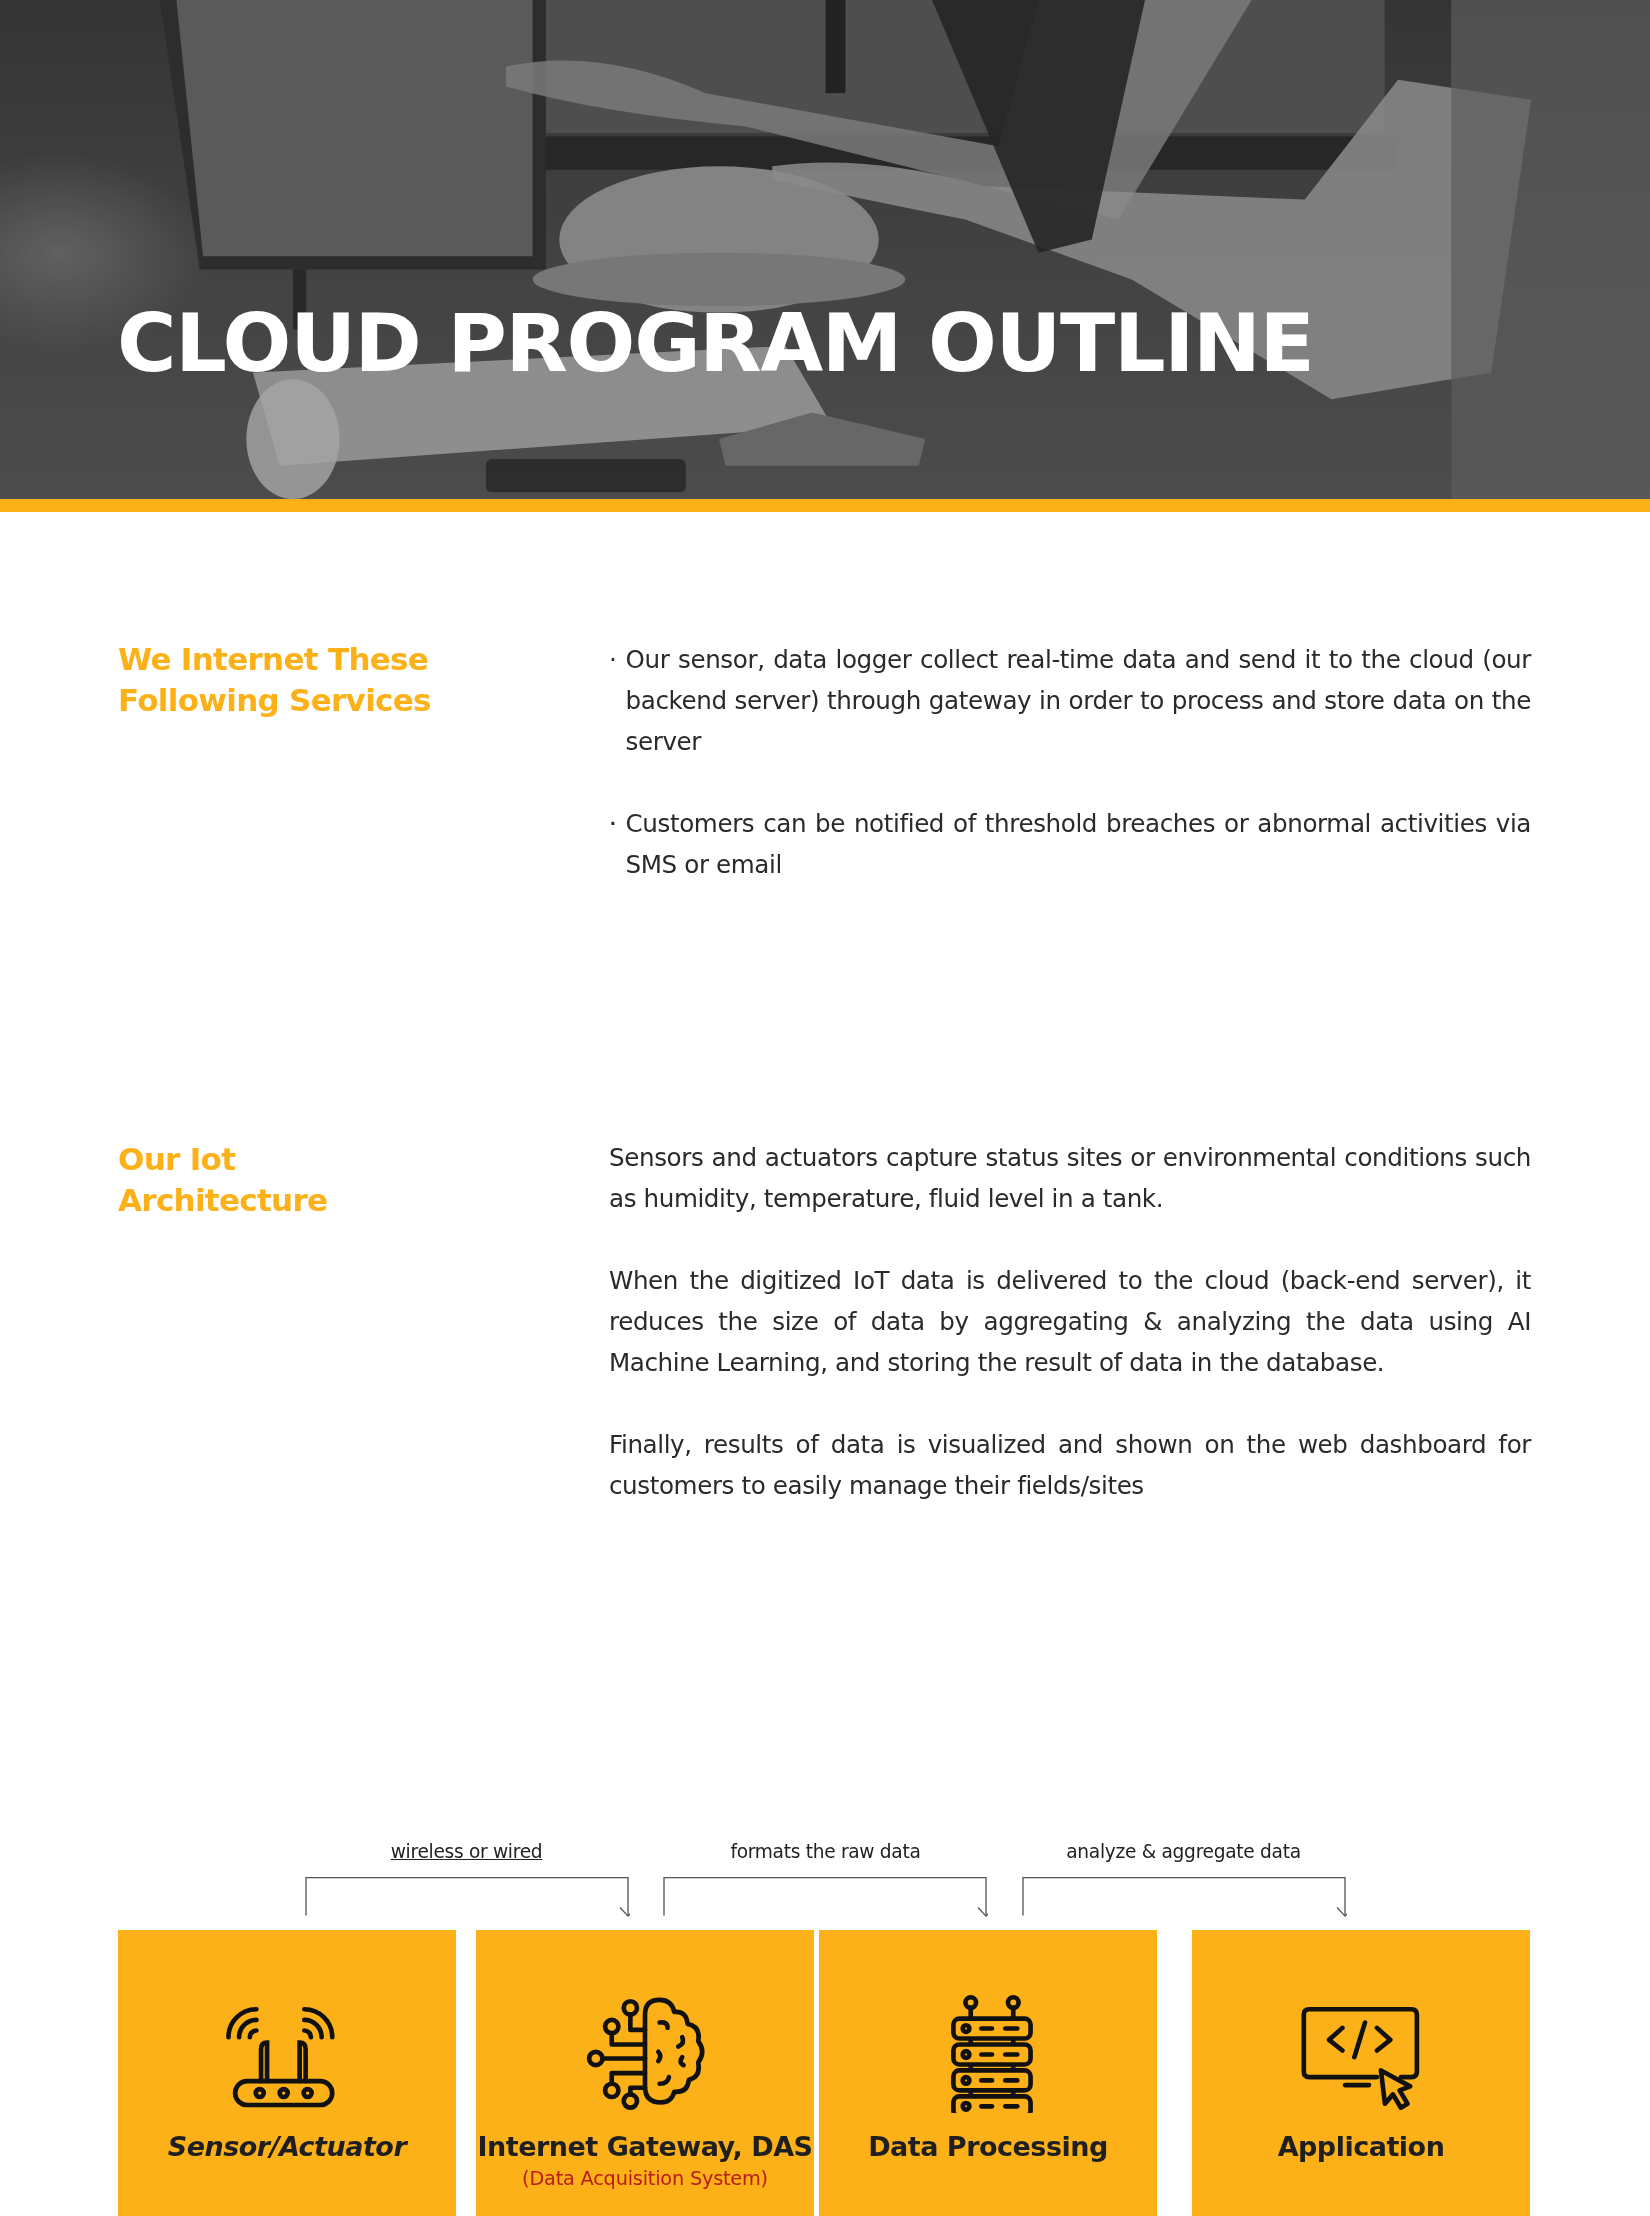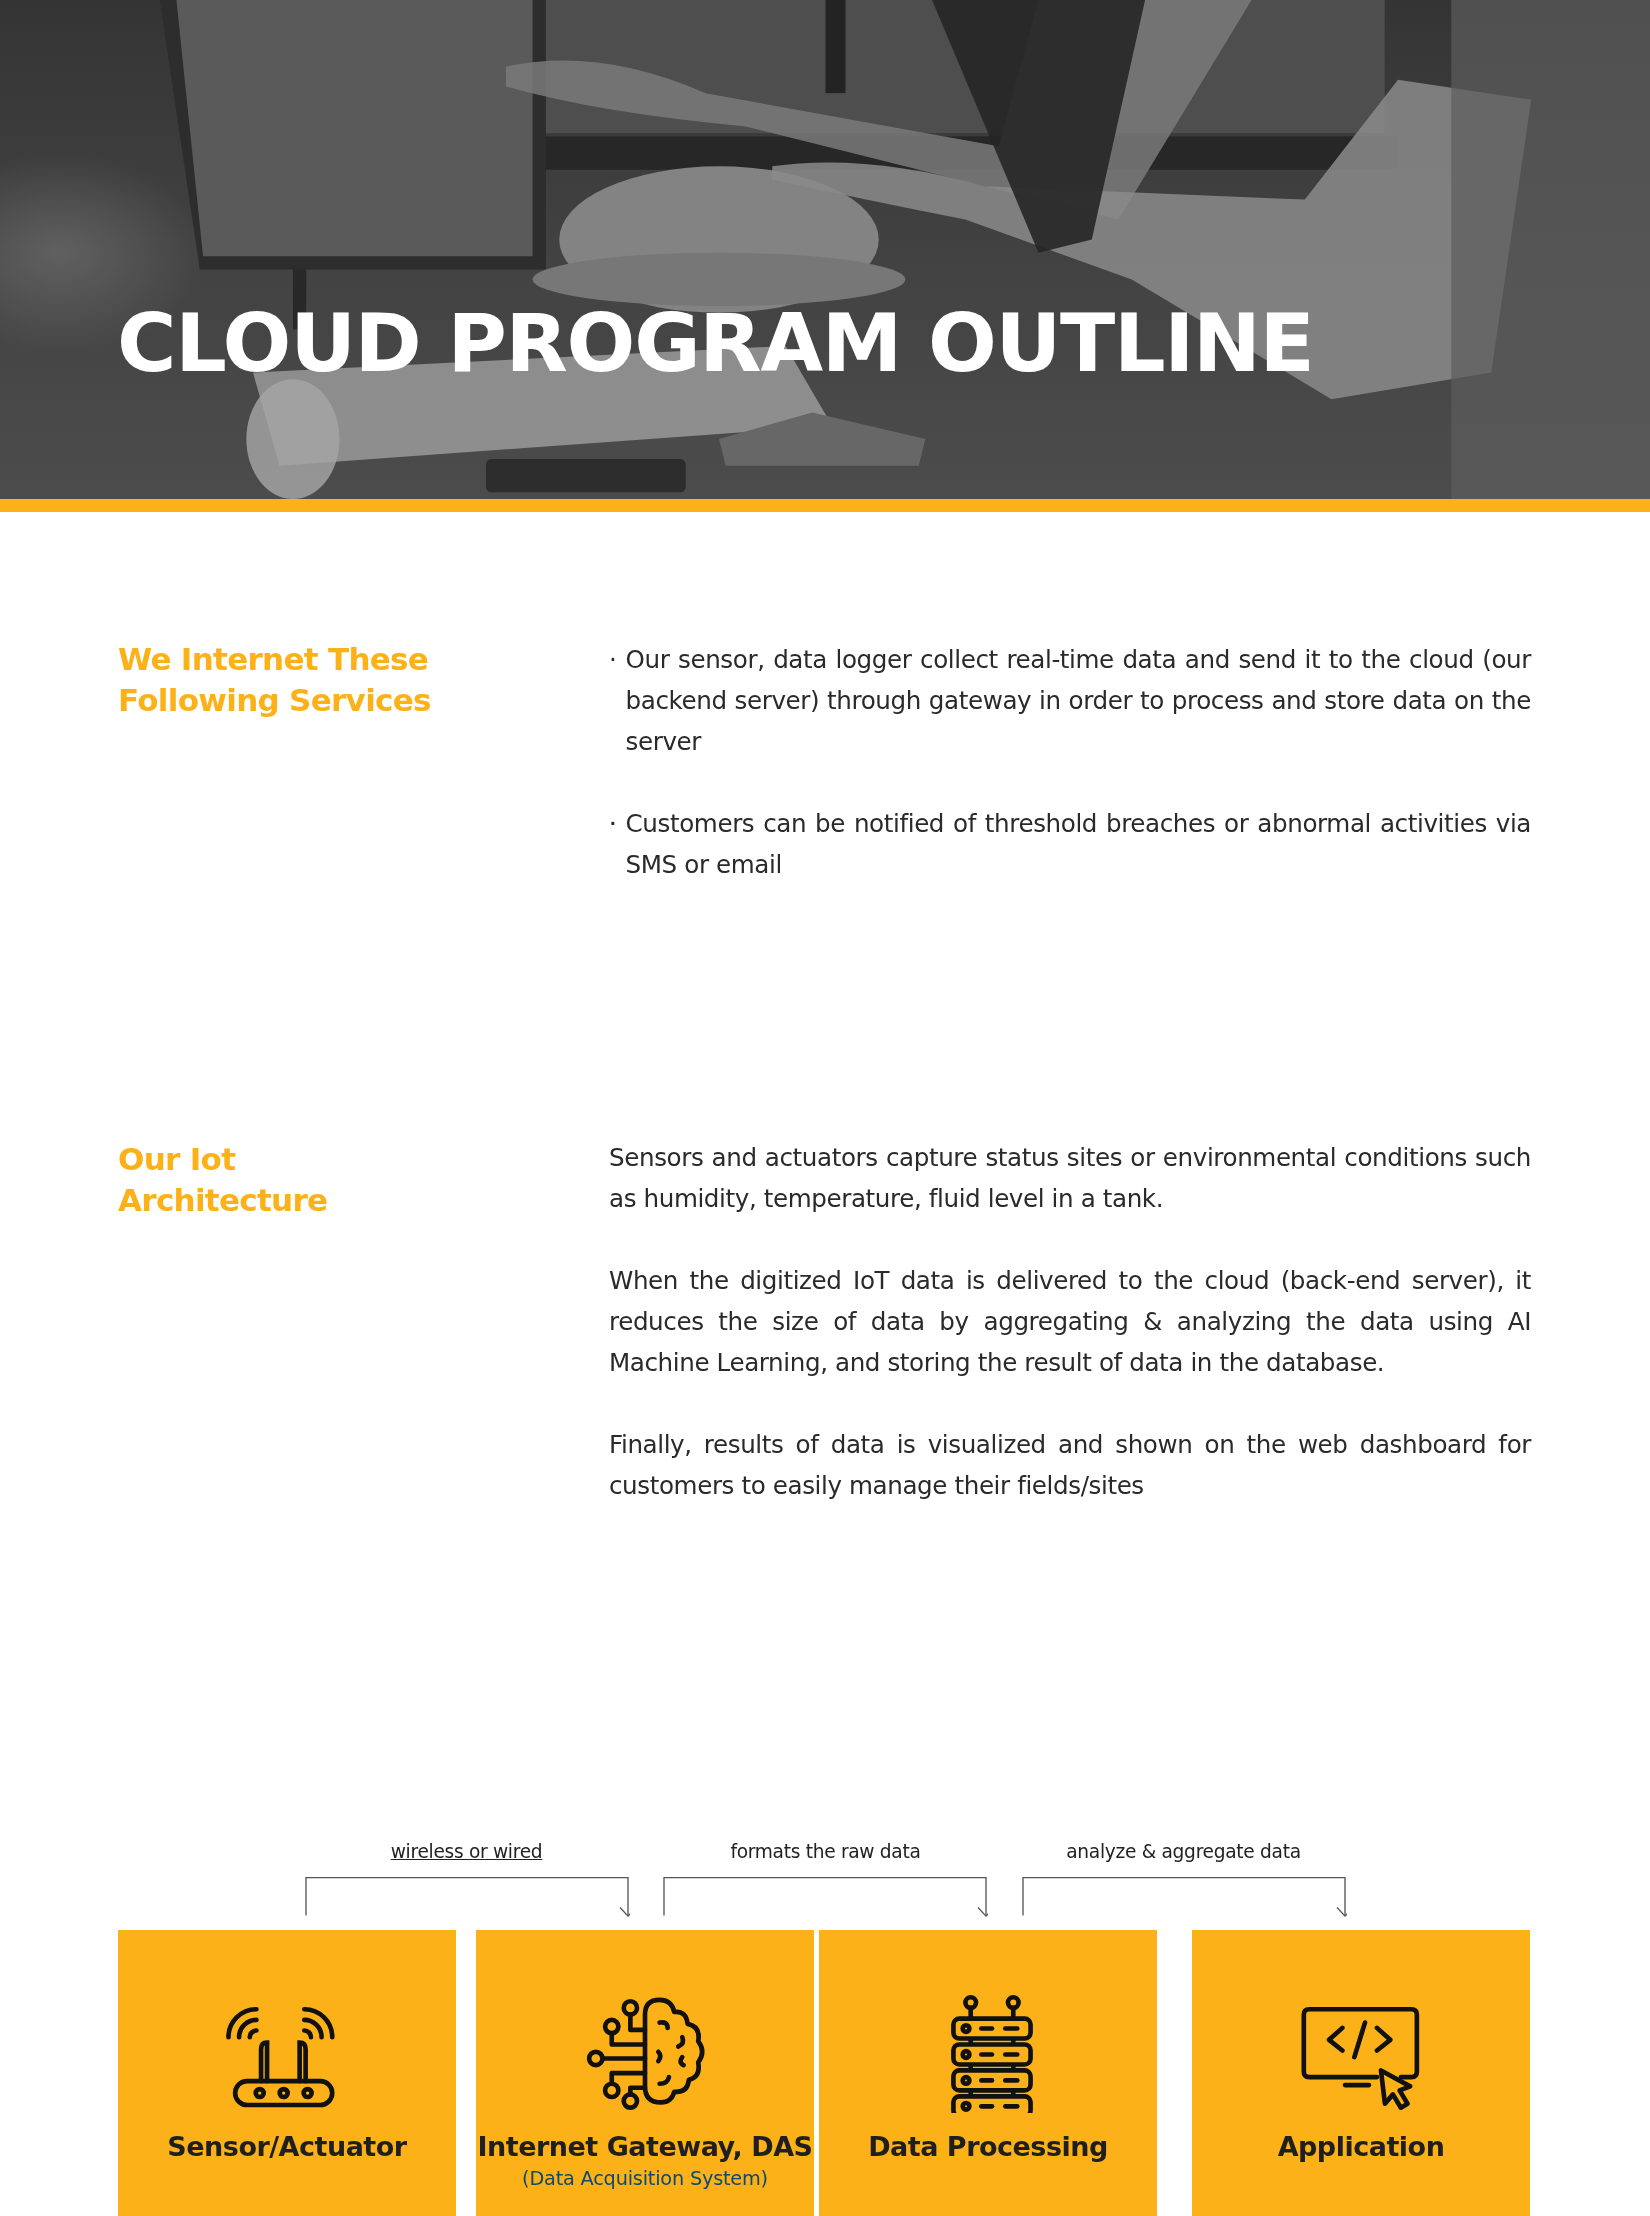--- a/index.html
+++ b/index.html
@@ -48,21 +48,21 @@
     }
     .card .icon { position: absolute; left: 50%; top: 50px; width: 133px; height: 133px; transform: translateX(-50%); }
     .card .card-title {
       position: absolute; left: 0; right: 0; top: 201px; text-align: center;
       font-family: "DejaVu Sans", "Liberation Sans", sans-serif; font-weight: bold;
       font-size: 27px; color: #1f1f1f; letter-spacing: -0.5px; white-space: nowrap;
     }
     .card .card-sub {
       position: absolute; left: 0; right: 0; top: 237px; text-align: center;
       font-family: "DejaVu Sans", "Liberation Sans", sans-serif;
-      font-size: 19.3px; color: #0c4a6e; letter-spacing: -0.2px; white-space: nowrap;
+      font-size: 19.3px; color: #b91c1c; letter-spacing: -0.2px; white-space: nowrap;
     }
   </style>
 </head>
 <body>
 
 <header class="hero">
   <svg class="photo" viewBox="0 0 2480 750" preserveAspectRatio="none">
     <defs>
       <linearGradient id="bgGrad" x1="0" y1="0" x2="0" y2="1">
         <stop offset="0" stop-color="#3e3e3e"></stop>
@@ -146,21 +146,21 @@
   </svg>
   <svg class="connector" style="left:662px;" viewBox="0 0 490 70">
     <polyline points="3,62 3,5 487,5 487,62" fill="none" stroke="#555" stroke-width="2"></polyline>
     <polyline points="475,50 487,63 499,50" fill="none" stroke="#555" stroke-width="2"></polyline>
   </svg>
   <svg class="connector" style="left:1021px;" viewBox="0 0 490 70">
     <polyline points="3,62 3,5 487,5 487,62" fill="none" stroke="#555" stroke-width="2"></polyline>
     <polyline points="475,50 487,63 499,50" fill="none" stroke="#555" stroke-width="2"></polyline>
   </svg>
 
-  <div class="card" style="left:118px;">
+  <div class="card" style="left:118px;font-style:italic;">
     <svg class="icon" viewBox="0 0 200 200" fill="none" stroke="#111" stroke-width="7" stroke-linecap="round">
       <path d="M 54 44 A 42 42 0 0 0 12 86"></path>
       <path d="M 54 60 A 26 26 0 0 0 28 86"></path>
       <path d="M 54 76 A 10 10 0 0 0 44 86"></path>
       <path d="M 126 44 A 42 42 0 0 1 168 86"></path>
       <path d="M 126 60 A 26 26 0 0 1 152 86"></path>
       <path d="M 126 76 A 10 10 0 0 1 136 86"></path>
       <path d="M 61 152 L 61 104 Q 61 94 70 94 L 70 152"></path>
       <path d="M 119 152 L 119 94 Q 128 94 128 104 L 128 152"></path>
       <rect x="22" y="152" width="146" height="36" rx="18"></rect>

